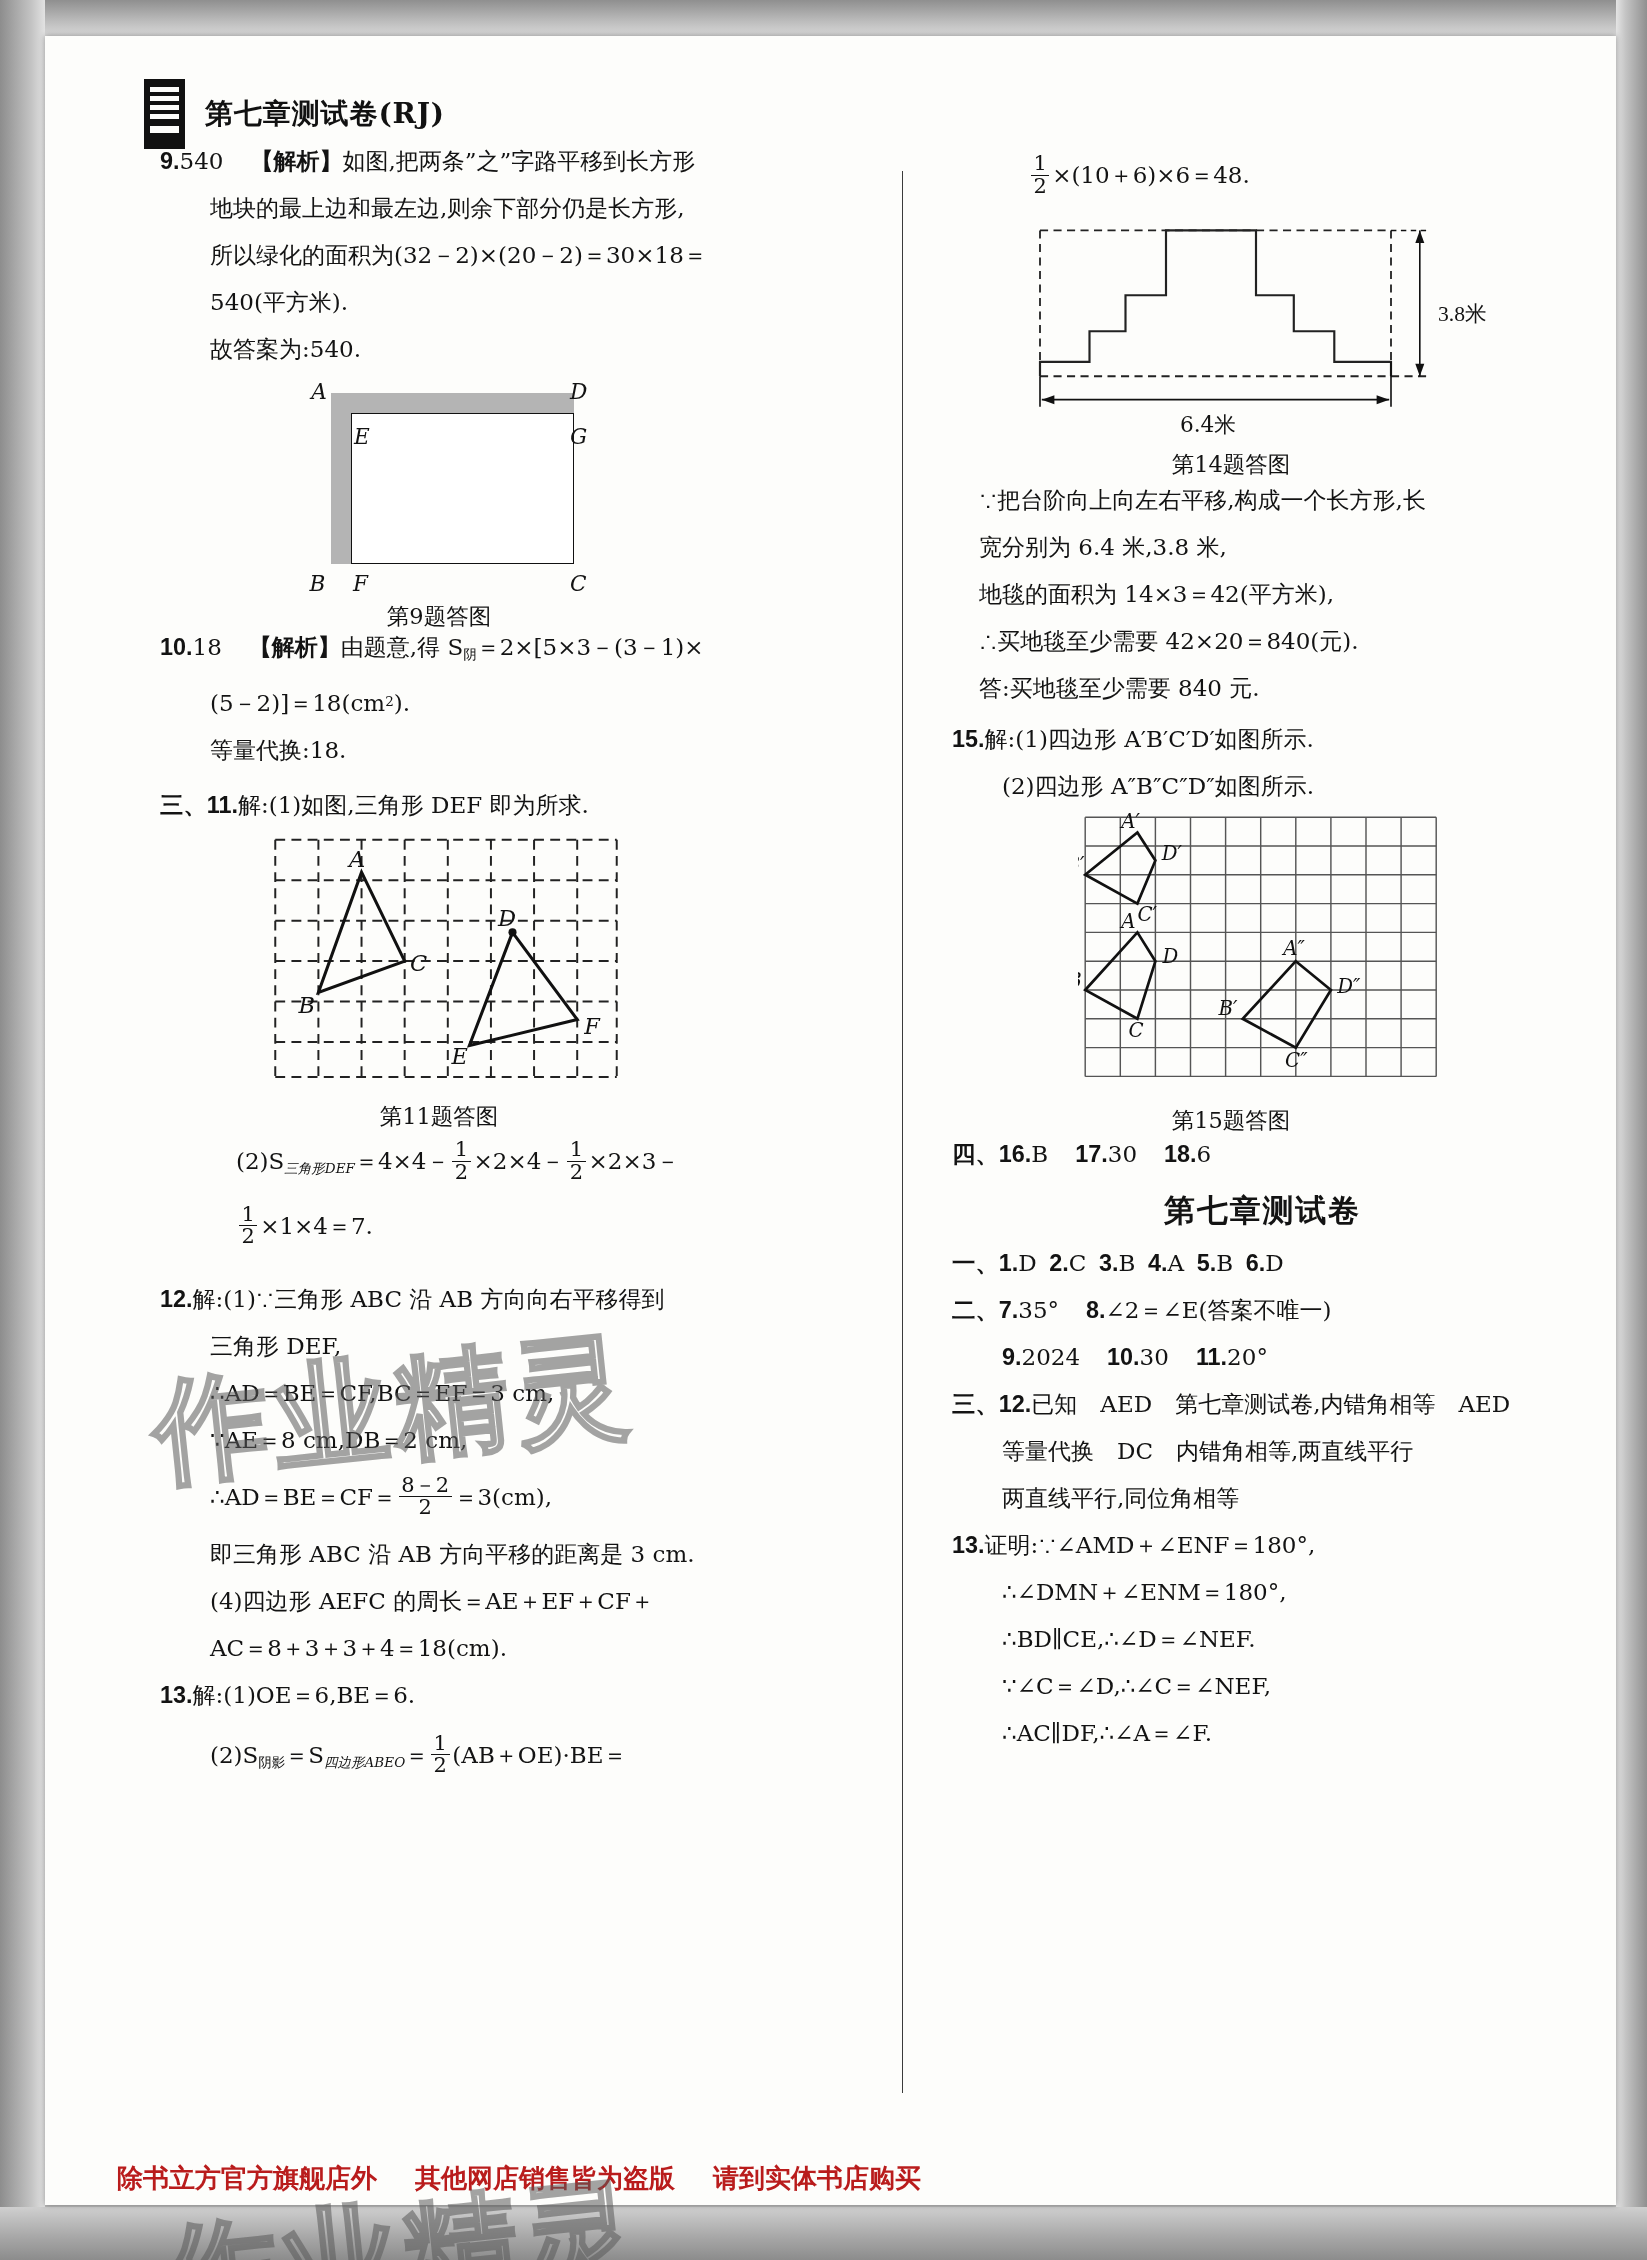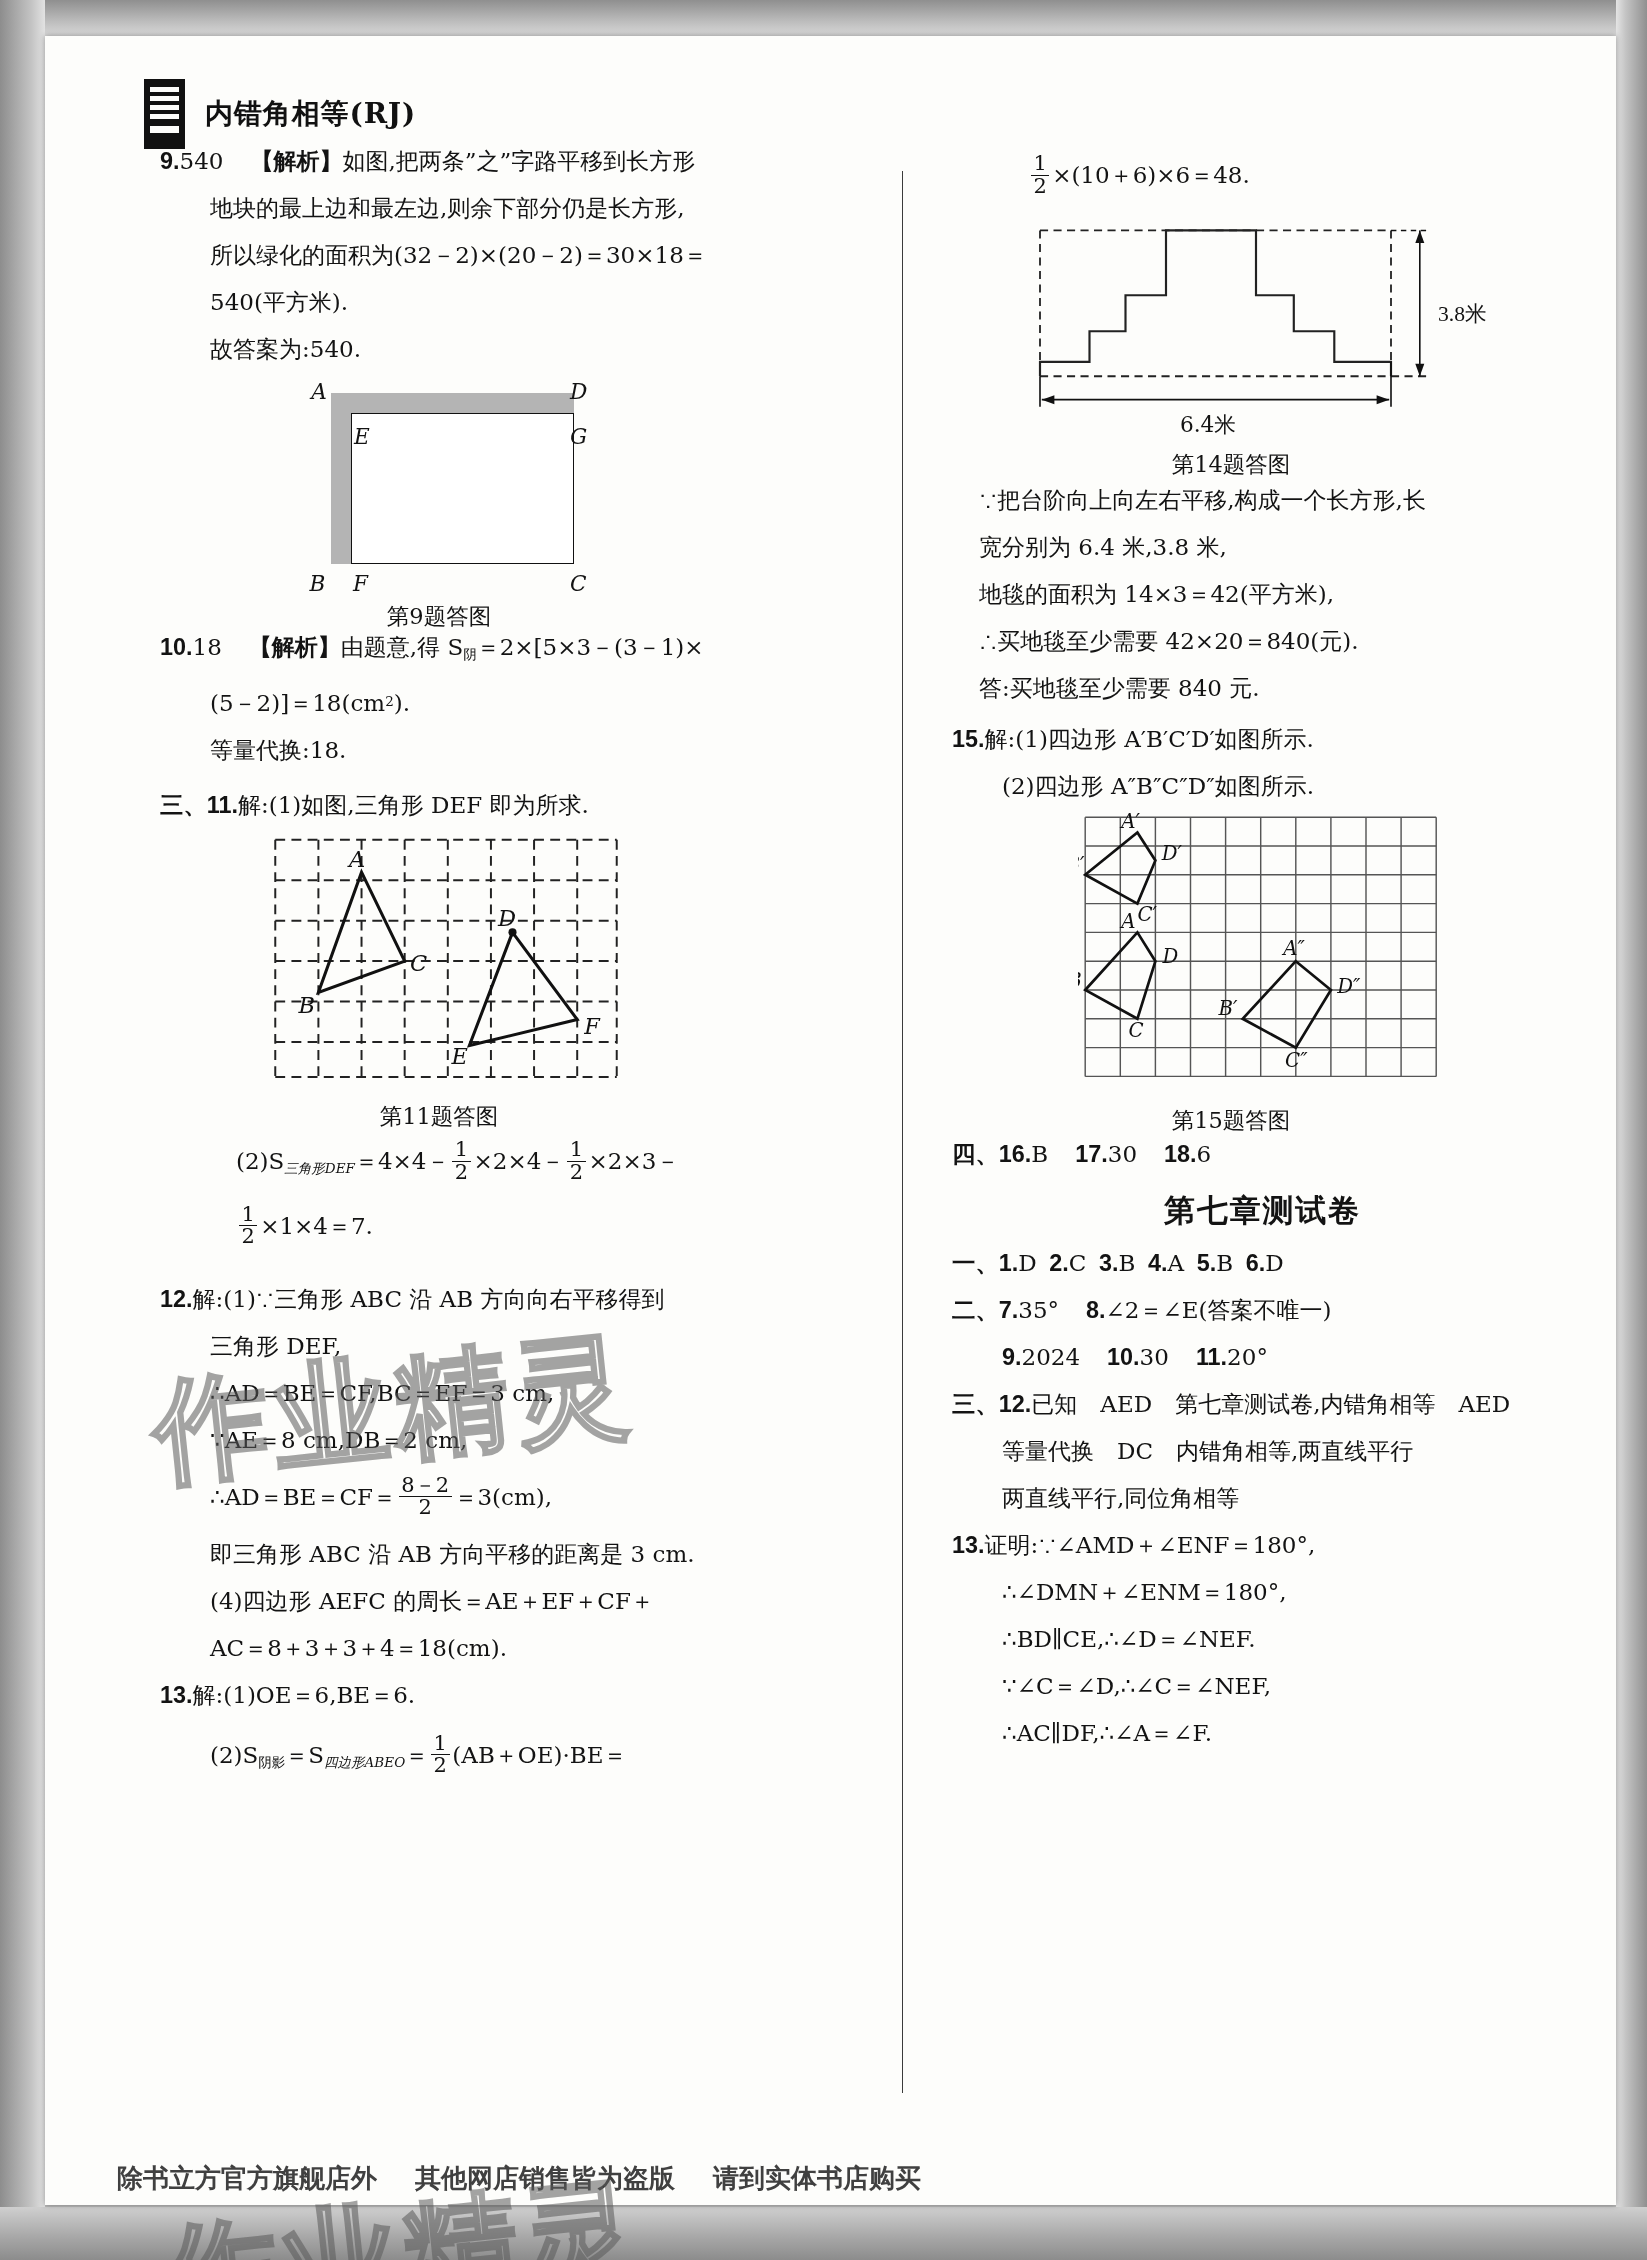--- a/index.html
+++ b/index.html
@@ -88,21 +88,21 @@
   
   #fig14{position:absolute;left:52px;top:0;width:504px;height:212px;}
 
   
   #fig15{position:absolute;left:126px;top:0;width:387px;height:279px;}
 
   .secTitle{text-align:center;font-weight:bold;font-size:31px;letter-spacing:1.8px;margin:9px 0 5.4px;}
 
   
   #footer{position:absolute;left:0;top:2115px;width:1571px;height:54px;
-          display:flex;align-items:center;font-weight:bold;font-size:26px;color:#404040;}
+          display:flex;align-items:center;font-weight:bold;font-size:26px;color:#b91c1c;}
   #footer span{display:inline-block;}
   #fb1{margin-left:72px;}
   #fb2{margin-left:38px;text-align:right;}
   #fb3{margin-left:38px;}
 
   
   .wm{position:absolute;font-weight:bold;color:transparent;
       -webkit-text-stroke:2.7px rgba(90,90,90,.55);
       font-family:"Liberation Sans",sans-serif;
       letter-spacing:5.4px;pointer-events:none;white-space:nowrap;}
@@ -121,21 +121,21 @@
   <div id="paper">
 
     <div id="header">
       <div class="bookmark">
         <i></i>
           <i></i>
           <i></i>
           <i></i>
           <i></i>
       </div>
-      <div id="headerTitle">内错角相等(RJ)</div>
+      <div id="headerTitle">第七章测试卷(RJ)</div>
     </div>
 
     <div id="divider"></div>
 
     <div class="col" id="colLeft">
 
       <div>
         <span class="line ind0">
           <span class="num">9.</span><span class="ans">540</span><span class="gap"></span><span class="bk">【解析】</span><span>如图,把两条”之”字路平移到长方形</span>
         </span>

